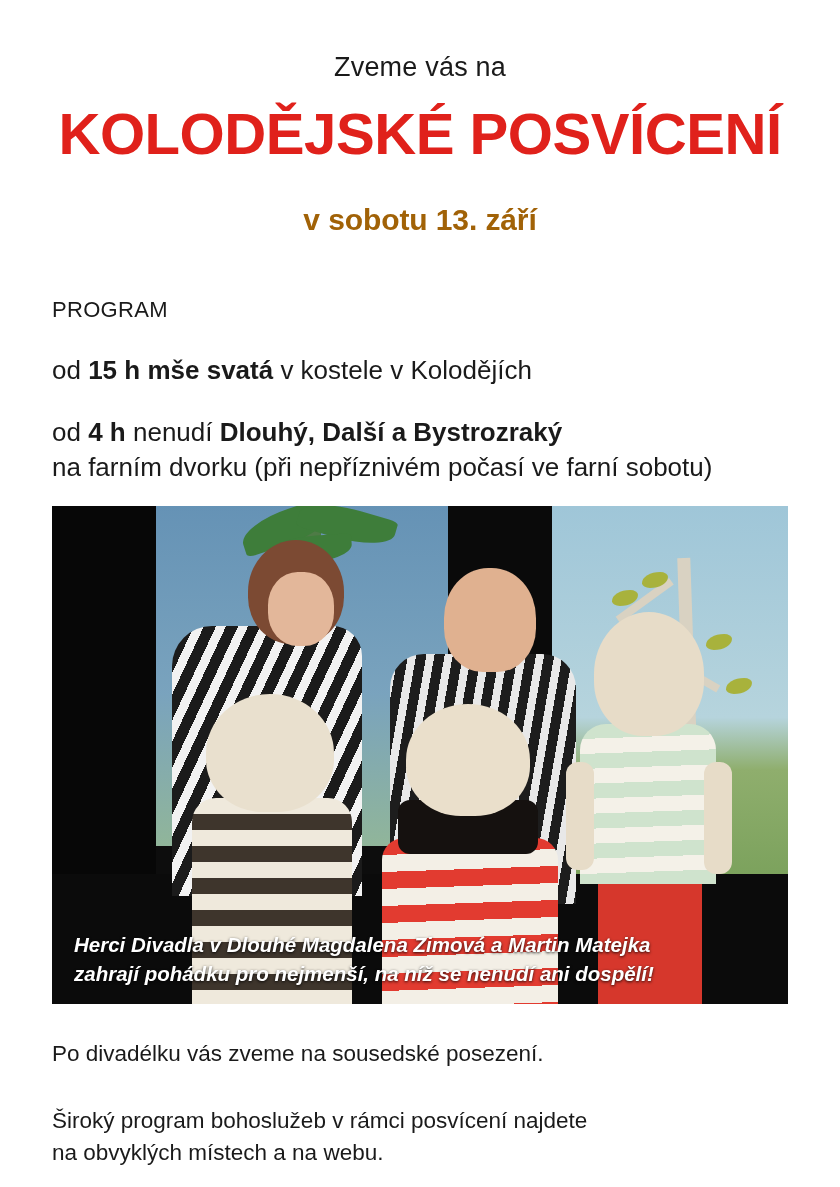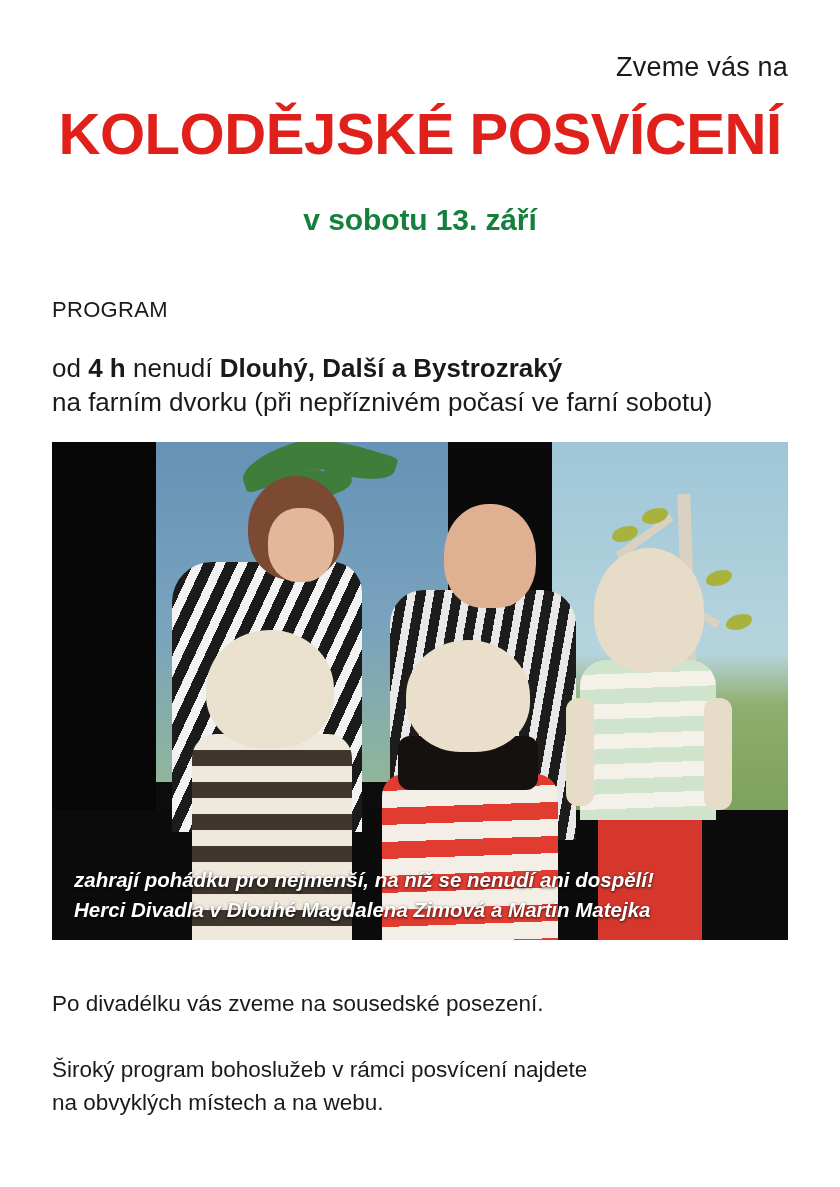--- a/index.html
+++ b/index.html
@@ -17,21 +17,21 @@
   .poster {
     position: relative;
     width: 840px;
     height: 1187px;
     box-sizing: border-box;
     padding: 0 52px;
   }
 
   
   .invite-line {
-    text-align: right;
+    text-align: center;
     font-size: 27px;
     font-weight: 400;
     letter-spacing: 0.2px;
     margin-top: 52px;
     color: #1a1a1a;
   }
   .main-title {
     text-align: center;
     font-size: 57px;
     font-weight: 900;
@@ -39,21 +39,21 @@
     letter-spacing: -0.5px;
     line-height: 1.05;
     margin-top: 22px;
     white-space: nowrap;
     transform: scaleX(1.02);
   }
   .date-line {
     text-align: center;
     font-size: 30px;
     font-weight: 900;
-    color: #15803d;
+    color: #a16207;
     margin-top: 20px;
     letter-spacing: -0.1px;
   }
 
   
   .program-heading {
     font-size: 22px;
     font-weight: 400;
     margin-top: 60px;
     letter-spacing: 0.3px;
@@ -343,41 +343,44 @@
     color: #ffffff;
     font-size: 20.5px;
     font-style: italic;
     font-weight: 700;
     line-height: 1.42;
     text-shadow: 0 1px 3px rgba(0,0,0,0.85);
   }
 
   
   .footer-block {
-    margin-top: 48px;
+    margin-top: 34px;
     font-size: 22.5px;
     line-height: 1.45;
   }
   .footer-block.second {
     margin-top: 34px;
   }
 </style>
 </head>
 <body>
 
 <div class="poster">
 
   <div class="invite-line">Zveme vás na</div>
 
   <h1 class="main-title">KOLODĚJSKÉ POSVÍCENÍ</h1>
 
   <div class="date-line">v sobotu 13. září</div>
 
   <div class="program-heading">PROGRAM</div>
 
+  <div class="program-row">
+    <span>od </span><span class="b">15 h mše svatá</span><span> v kostele v Kolodějích</span>
+  </div>
 
   <div class="program-row second">
     <span>od </span><span class="b">4 h</span><span> nenudí </span><span class="b">Dlouhý, Další a Bystrozraký</span>
     <div class="program-sub">na farním dvorku (při nepříznivém počasí ve farní sobotu)</div>
   </div>
 
   <div class="photo">
     <div class="scene">
       <div class="backdrop-left"></div>
       <div class="palm-trunk"></div>
@@ -419,22 +422,22 @@
       <div class="puppet p3">
         <div class="skirt"></div>
         <div class="body"></div>
         <div class="head"></div>
         <div class="arm" style="left:-6px; top:150px; width:28px; height:108px;"></div>
         <div class="arm" style="right:-10px; top:150px; width:28px; height:112px;"></div>
       </div>
     </div>
 
     <div class="caption">
+      <div>Herci Divadla v Dlouhé Magdalena Zimová a Martin Matejka</div>
       <div>zahrají pohádku pro nejmenší, na níž se nenudí ani dospělí!</div>
-      <div>Herci Divadla v Dlouhé Magdalena Zimová a Martin Matejka</div>
     </div>
   </div>
 
   <div class="footer-block">
     <div>Po divadélku vás zveme na sousedské posezení.</div>
   </div>
 
   <div class="footer-block second">
     <div>Široký program bohoslužeb v rámci posvícení najdete</div>
     <div>na obvyklých místech a na webu.</div>

